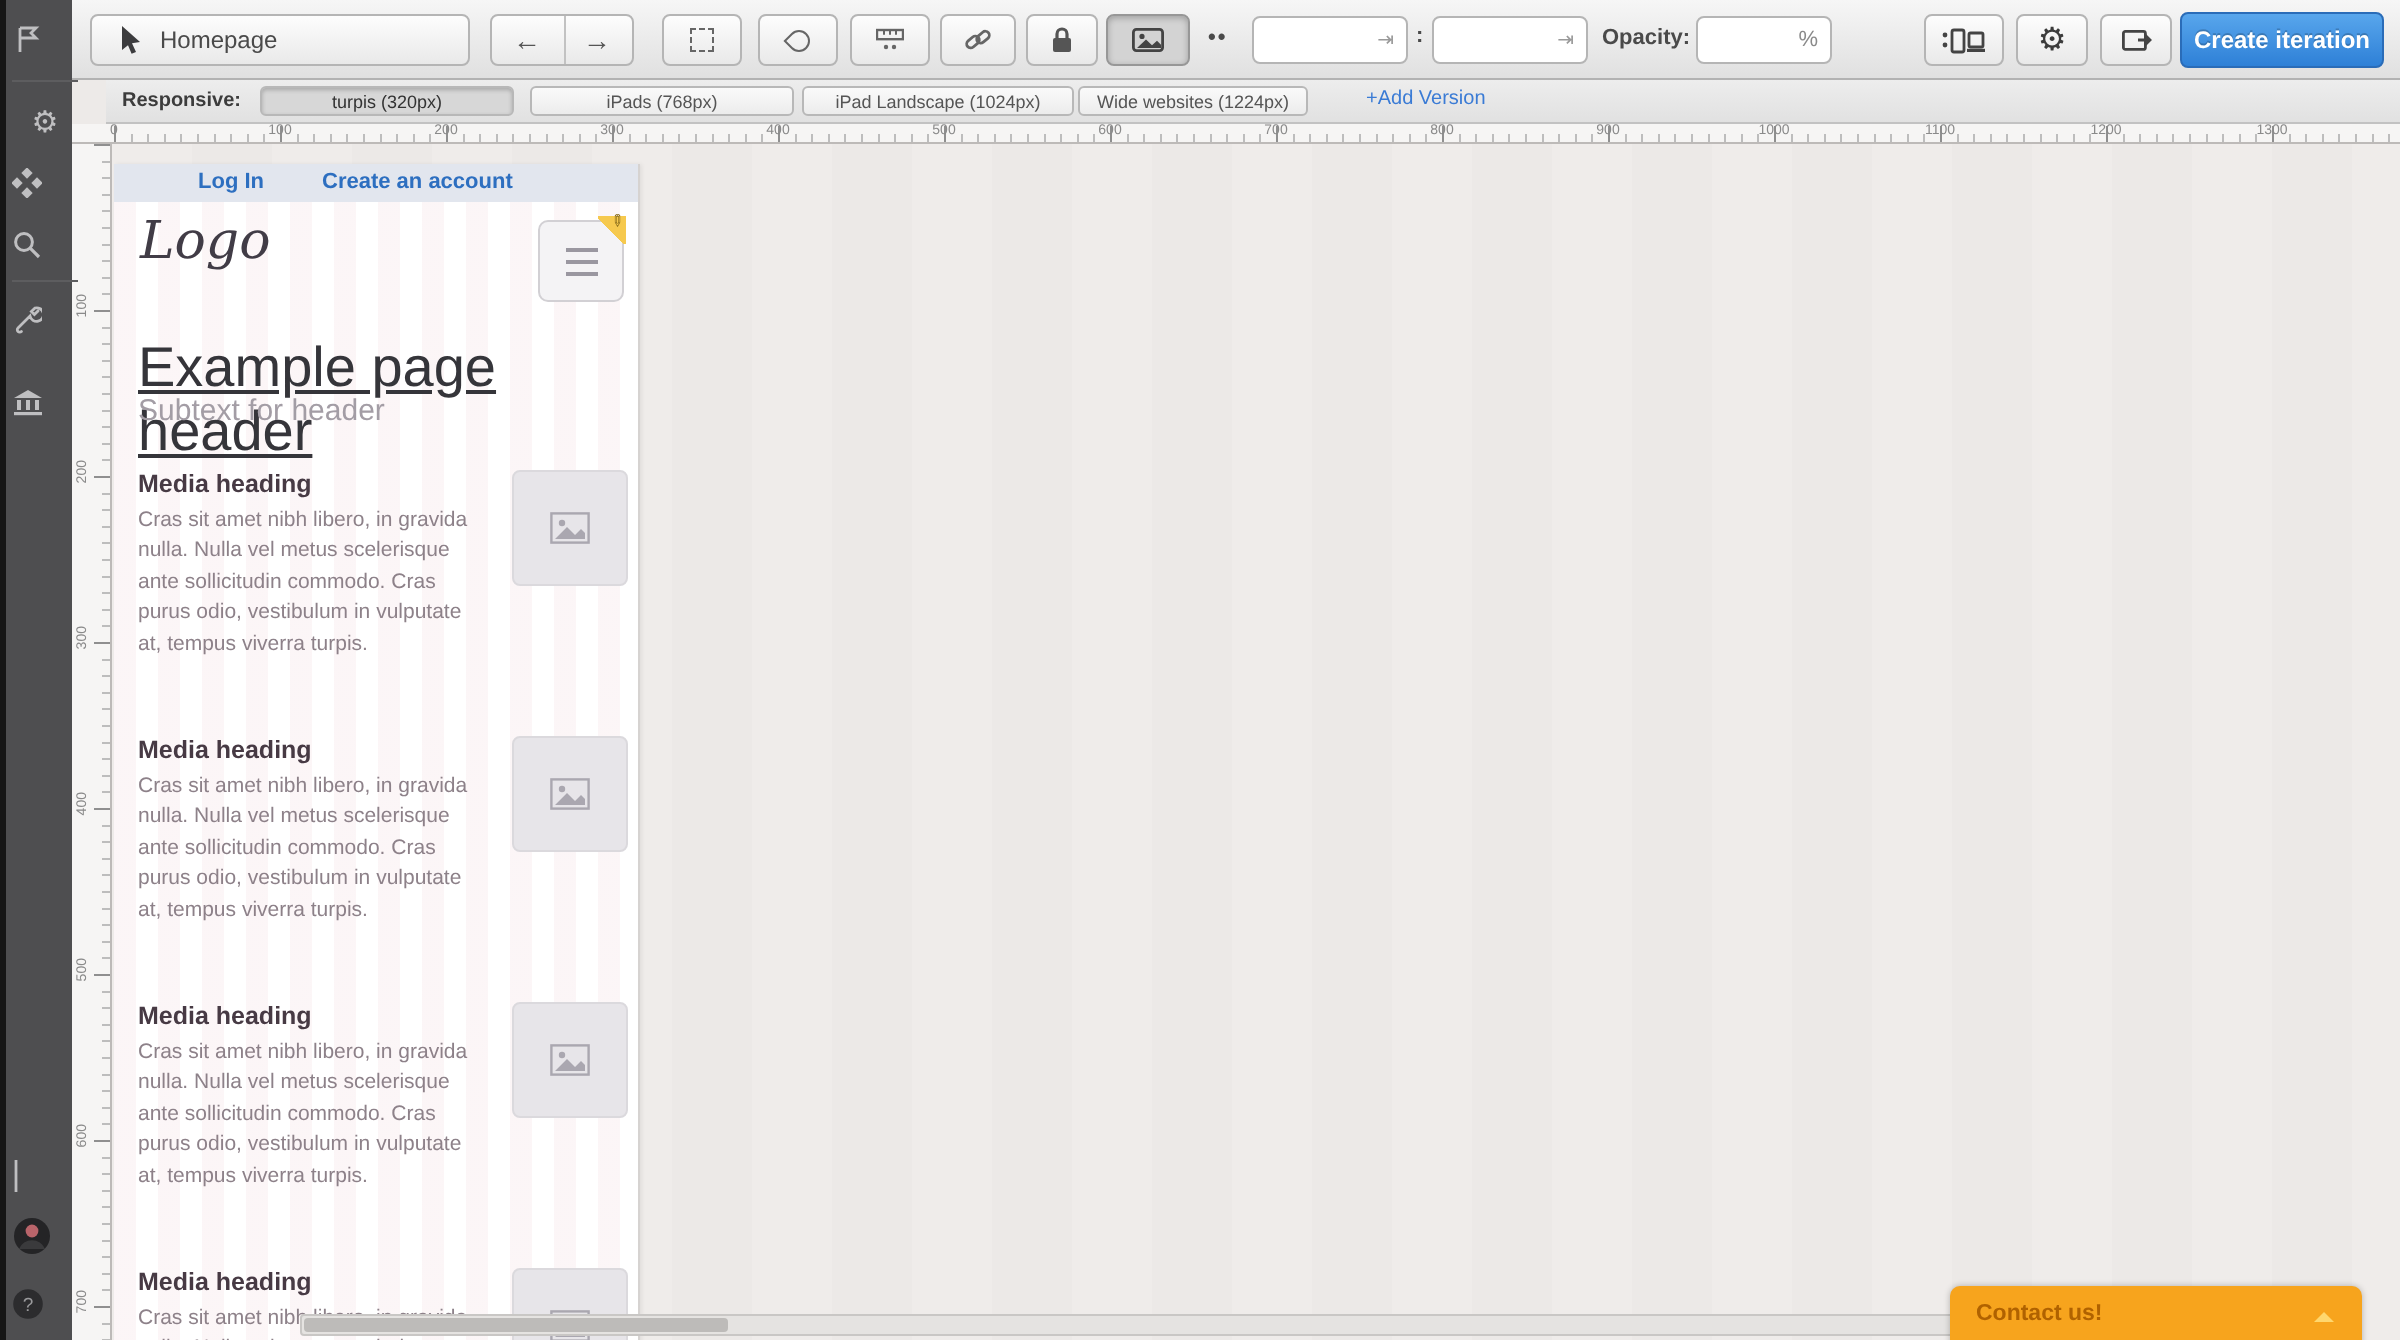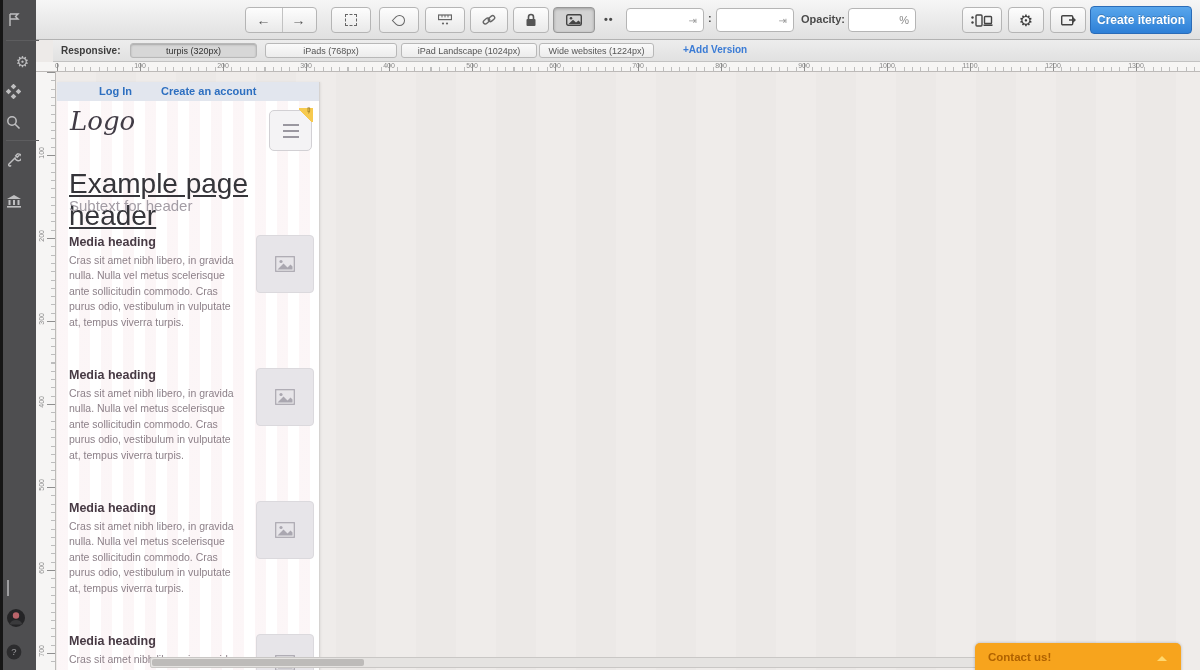--- a/index.html
+++ b/index.html
@@ -30,21 +30,21 @@
   .divider-v { width:1px; height:100%; background:#c2c2c2; position:absolute; }
 
   
   .bpbar { position:absolute; left:36px; top:40px; width:1164px; height:22px;
            background:linear-gradient(#ededed,#e1e1e1); border-bottom:1px solid #c2c2c2; z-index:19;margin-left:17px; }
   .bp-label { position:absolute; left:8px; top:5px; font-size:10px; font-weight:bold; color:#3c3c3c; }
   .bp-tab { position:absolute; top:3px; height:15px; background:linear-gradient(#fafafa,#ececec);
             border:1px solid #b8b8b8; border-radius:3px; font-size:9px; color:#555;
             display:flex; align-items:center; justify-content:center; }
   .bp-tab.selected { background:#d7d7d7; box-shadow:inset 0 1px 2px rgba(0,0,0,.22); color:#333; }
-  .bp-add { position:absolute; top:4px; font-size:10px; font-weight:bold; color:#3a7bd5; }
+  .bp-add { position:absolute; top:4px; font-size:10px; font-weight:normal; color:#3a7bd5; }
 
   
   .hruler { position:absolute; left:36px; top:62px; width:1164px; height:10px; background:#f6f5f4;
             border-bottom:1px solid #bdbab8; z-index:18;
             background-image:
               repeating-linear-gradient(90deg,#8f8f8f 0 1px,transparent 1px 83px),
               repeating-linear-gradient(90deg,#bdbdbd 0 1px,transparent 1px 8.3px);
             background-size:100% 8px,100% 4px; background-position:21px bottom,21px bottom;
             background-repeat:no-repeat,no-repeat; }
   .hlab { position:absolute; top:0; font-size:7px; color:#8a8a8a; transform:translateX(-50%); }
@@ -151,20 +151,28 @@
   </div>
   <div class="sb-icon" style="top:644px">
     <svg width="16" height="16" viewBox="0 0 16 16">
         <circle cx="8" cy="8" r="7.4" fill="#2c2c2e"></circle>
         <text x="8" y="11.4" text-anchor="middle" font-size="9.5" fill="#9a9a9c" font-family="Liberation Sans">?</text>
       </svg>
   </div>
 </div>
 
 <div class="toolbar">
+  <div class="tbtn" style="left:9px; width:190px; justify-content:flex-start; padding-left:14px">
+    <span style="margin-right:9px">
+      <svg width="11" height="14" viewBox="0 0 11 14">
+          <path d="M1 0 L10 8 L6 8.6 L8 13 L5.8 13.9 L4 9.6 L1 12 Z" fill="#3c3c3e"></path>
+        </svg>
+    </span>
+    <span style="color:#4a4a4a">Homepage</span>
+  </div>
 
   <div class="tbtn" style="left:209px; width:72px; padding:0">
     <span style="width:36px; text-align:center; font-size:14px; color:#555">←</span>
     <span class="divider-v" style="left:36px"></span>
     <span style="width:36px; text-align:center; font-size:14px; color:#555">→</span>
   </div>
 
   <div class="tbtn" style="left:295px; width:40px">
     <span style="width:12px;height:12px;border:1px dashed #666"></span>
   </div>

